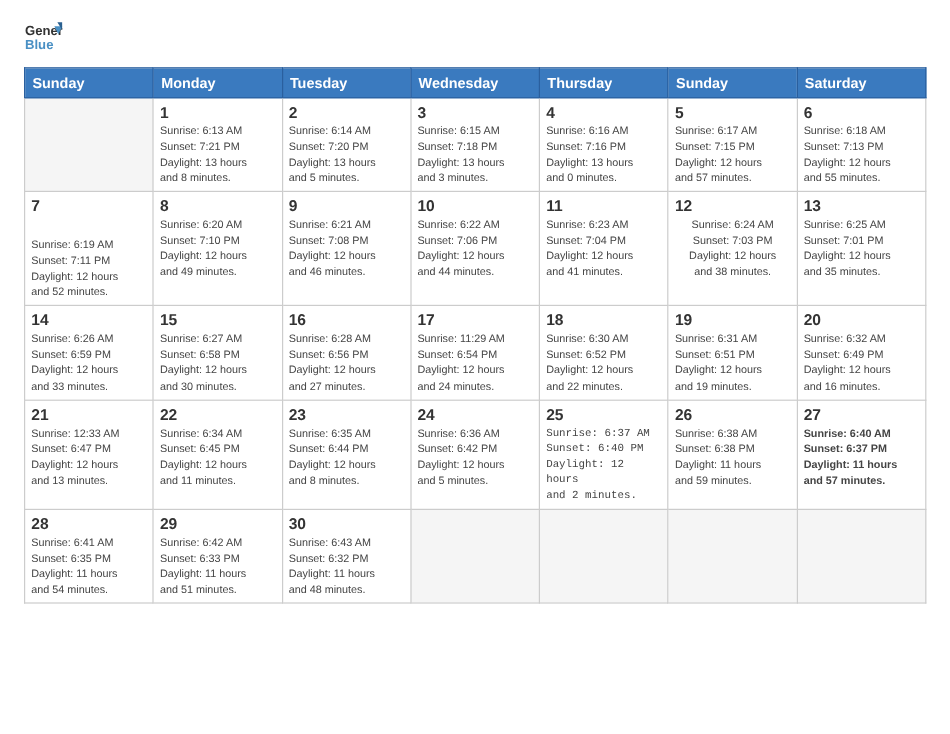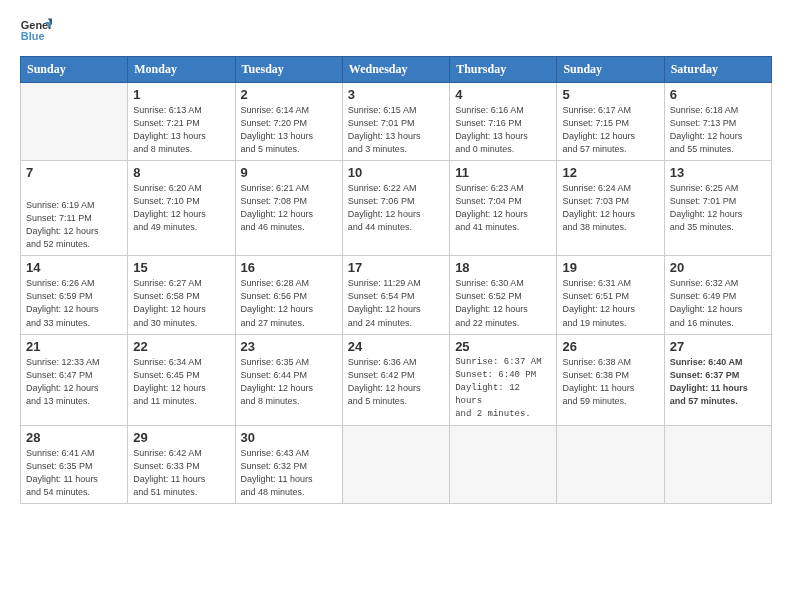--- a/index.html
+++ b/index.html
@@ -51,21 +51,20 @@
       table-layout: fixed;
     }
     .calendar-table th {
       background: #3a7abf;
       color: #fff;
       font-size: 12px;
       font-weight: bold;
       text-align: left;
       padding: 5px 6px;
       border: 1px solid #2a5f9e;
-      font-family: Liberation Serif, serif;
     }
     .calendar-table td {
       border: 1px solid #ccc;
       vertical-align: top;
       padding: 4px 5px;
       font-size: 9.5px;
       color: #333;
       height: 78px;
       background: #fff;
     }
@@ -129,21 +128,21 @@
           <td>
             <span class="day-number">2</span>
             <div class="day-info" style="white-space: pre-line;">Sunrise: 6:14 AM
 Sunset: 7:20 PM
 Daylight: 13 hours
 and 5 minutes.</div>
           </td>
           <td>
             <span class="day-number">3</span>
             <div class="day-info" style="white-space: pre-line;">Sunrise: 6:15 AM
-Sunset: 7:01 PM
+Sunset: 7:18 PM
 Daylight: 13 hours
 and 3 minutes.</div>
           </td>
           <td>
             <span class="day-number">4</span>
             <div class="day-info" style="white-space: pre-line;">Sunrise: 6:16 AM
 Sunset: 7:16 PM
 Daylight: 13 hours
 and 0 minutes.</div>
           </td>
@@ -193,21 +192,21 @@
           </td>
           <td>
             <span class="day-number">11</span>
             <div class="day-info" style="white-space: pre-line;">Sunrise: 6:23 AM
 Sunset: 7:04 PM
 Daylight: 12 hours
 and 41 minutes.</div>
           </td>
           <td>
             <span class="day-number">12</span>
-            <div class="day-info" style="white-space: pre-line;">Sunrise: 6:24 AM
+            <div class="day-info" style="white-space: pre-line; text-align: center;">Sunrise: 6:24 AM
 Sunset: 7:03 PM
 Daylight: 12 hours
 and 38 minutes.</div>
           </td>
           <td>
             <span class="day-number">13</span>
             <div class="day-info" style="white-space: pre-line;">Sunrise: 6:25 AM
 Sunset: 7:01 PM
 Daylight: 12 hours
 and 35 minutes.</div>

